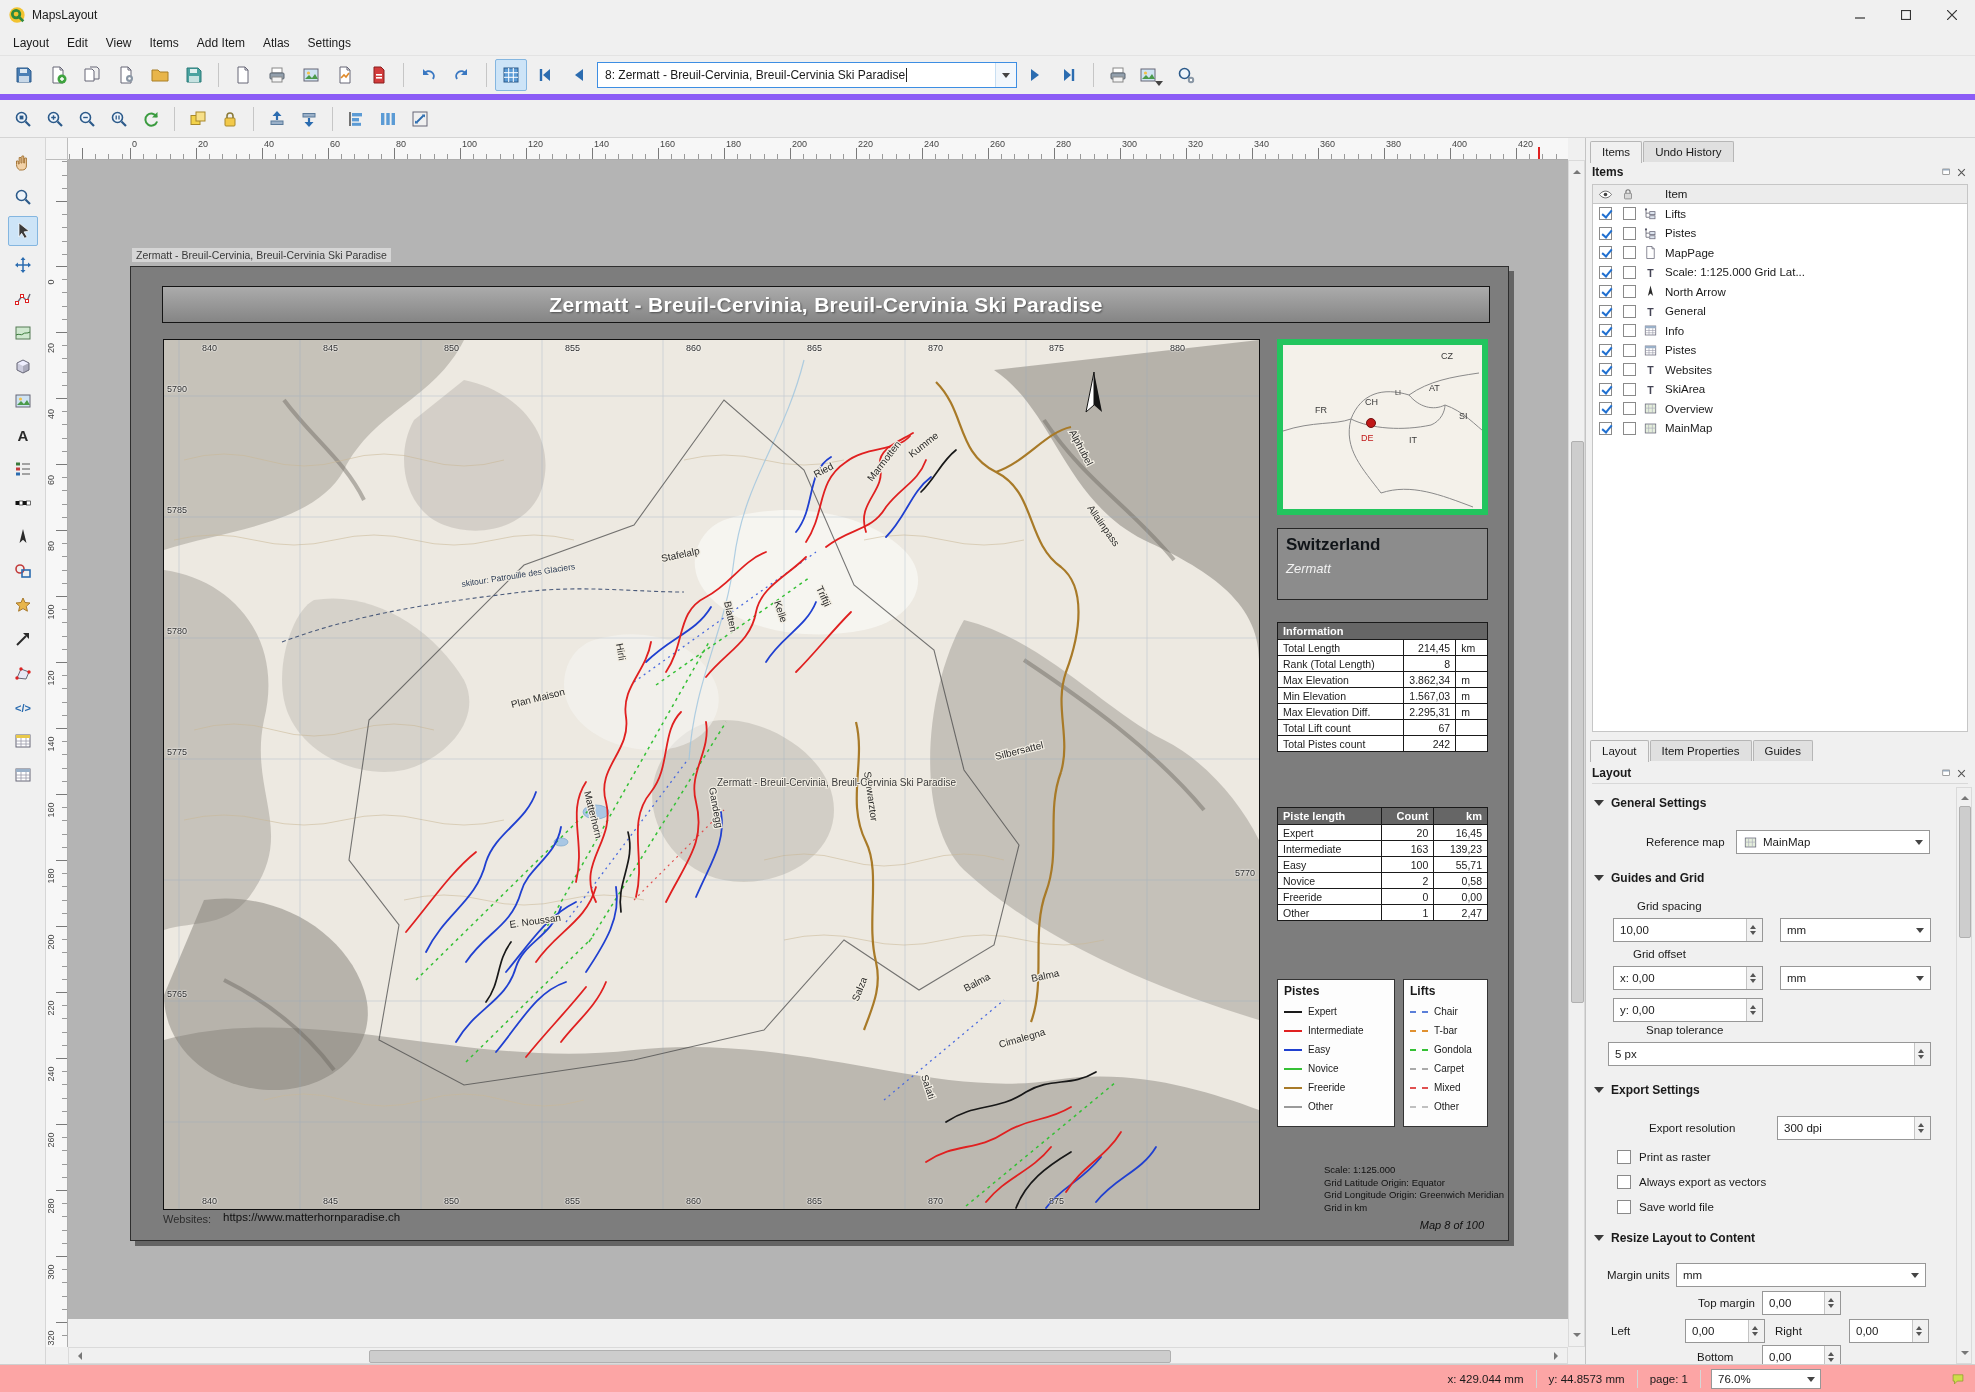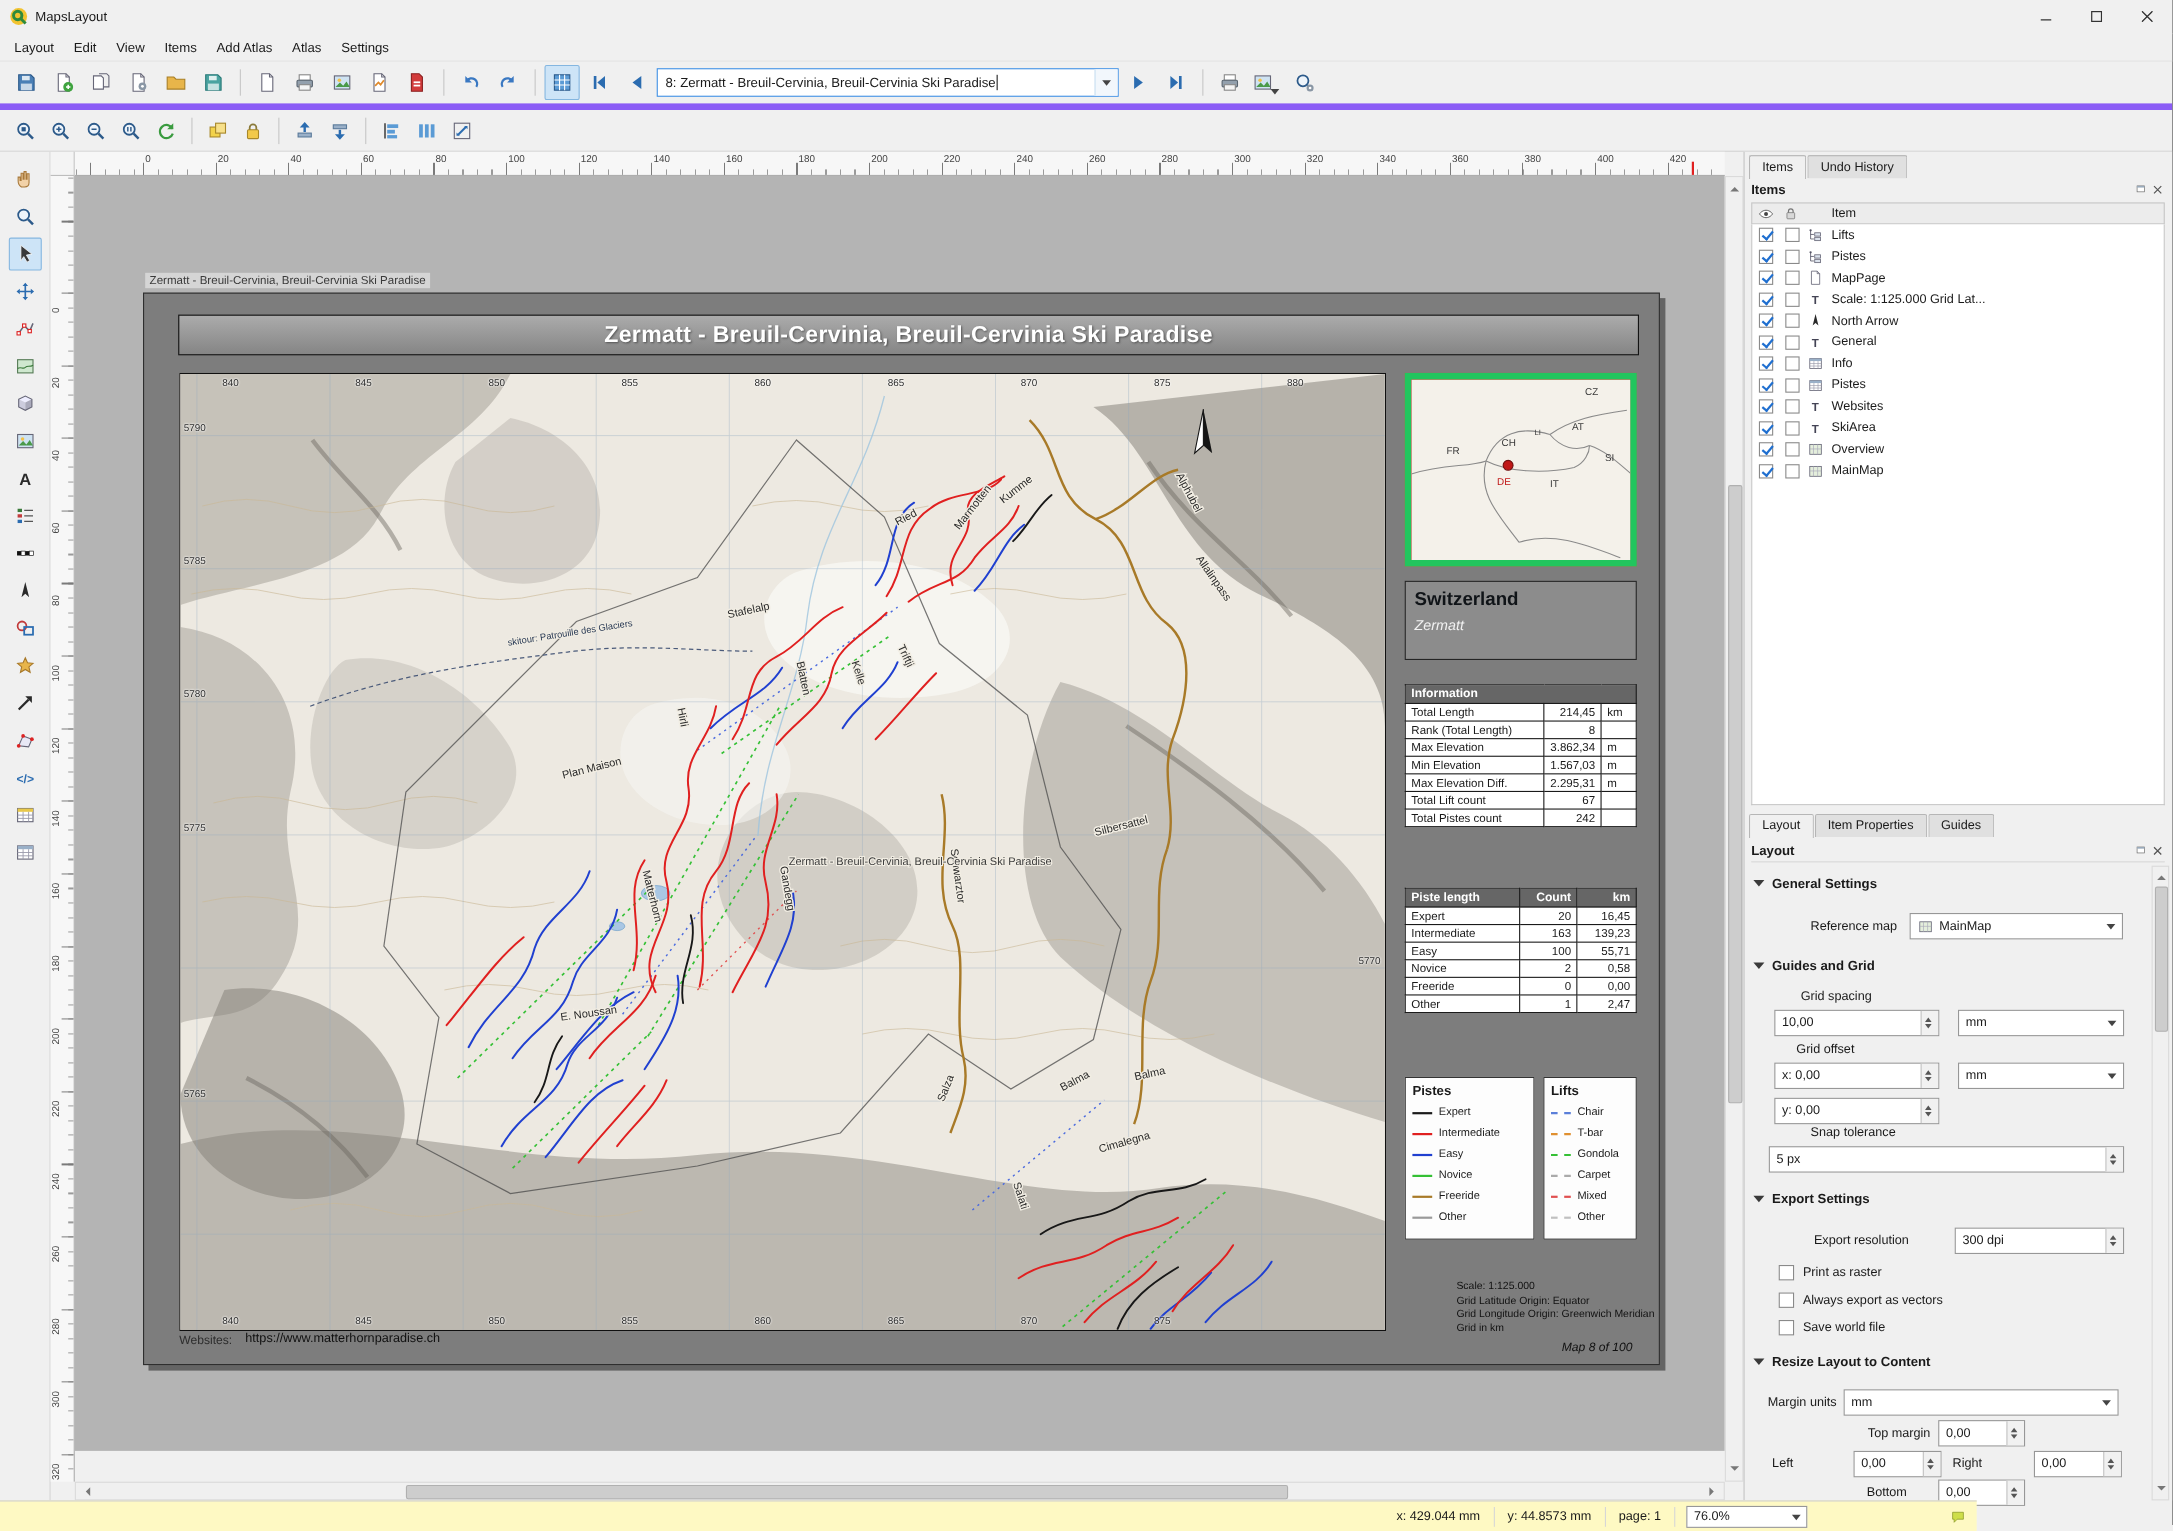--- a/index.html
+++ b/index.html
@@ -100,21 +100,21 @@
   .combo::after{content:"";position:absolute;right:6px;top:9px;border:4px solid transparent;border-top:5px solid #444;}
   .combo svg{width:15px;height:15px;margin-right:5px;}
   .spin{position:absolute;height:24px;background:#fff;border:1px solid #979797;box-sizing:border-box;display:flex;align-items:center;font-size:11.5px;padding:0 4px 0 6px;}
   .spin .ar{position:absolute;right:0;top:0;bottom:0;width:15px;border-left:1px solid #c4c4c4;display:flex;flex-direction:column;background:#f1f1f1;}
   .spin .ar i{flex:1;position:relative;}
   .spin .ar i.u::after{content:"";position:absolute;left:3px;top:3px;border:3.5px solid transparent;border-bottom:4.5px solid #555;}
   .spin .ar i.d::after{content:"";position:absolute;left:3px;bottom:3px;border:3.5px solid transparent;border-top:4.5px solid #555;}
   .cbrow{display:flex;align-items:center;gap:8px;height:25px;font-size:11.5px;}
   .cb14{width:14px;height:14px;border:1px solid #8a8a8a;background:#fff;box-sizing:border-box;}
   
-  .statusbar{position:absolute;left:0;top:1364px;width:1797px;height:28px;background:#fef9c3;border-top:1px solid #cfcfcf;box-sizing:border-box;display:flex;align-items:center;font-size:11.5px;}
+  .statusbar{position:absolute;left:0;top:1364px;width:1975px;height:28px;background:#fca5a5;border-top:1px solid #cfcfcf;box-sizing:border-box;display:flex;align-items:center;font-size:11.5px;}
   .st-item{padding:0 12px;height:18px;display:flex;align-items:center;border-right:1px solid #d6d6d6;}
   .zoom-combo{position:relative;width:110px;height:20px;background:#fff;border:1px solid #979797;box-sizing:border-box;display:flex;align-items:center;padding:0 20px 0 6px;margin:0 10px;}
   .zoom-combo::after{content:"";position:absolute;right:5px;top:7px;border:4px solid transparent;border-top:5px solid #444;}
 </style>
 </head>
 <body>
 
 <svg width="0" height="0" style="position:absolute">
   <defs>
     <g id="i-floppy">
@@ -397,21 +397,21 @@
         </div>
     </div>
   </div>
 
   <div class="menubar">
 
   <span class="menu-item">Layout</span>
       <span class="menu-item">Edit</span>
       <span class="menu-item">View</span>
       <span class="menu-item">Items</span>
-      <span class="menu-item">Add Atlas</span>
+      <span class="menu-item">Add Item</span>
       <span class="menu-item">Atlas</span>
       <span class="menu-item">Settings</span>
     </div>
 
   <div class="toolbar1">
     <div class="tbtn">
         <svg viewBox="0 0 20 20">
           <use href="#i-floppy"></use>
         </svg>
       </div>

